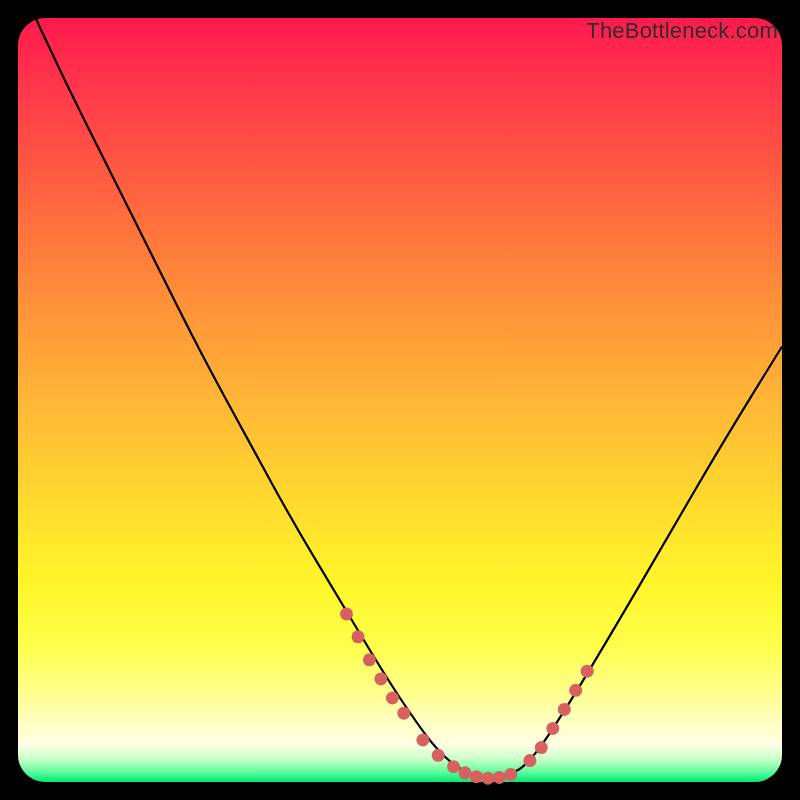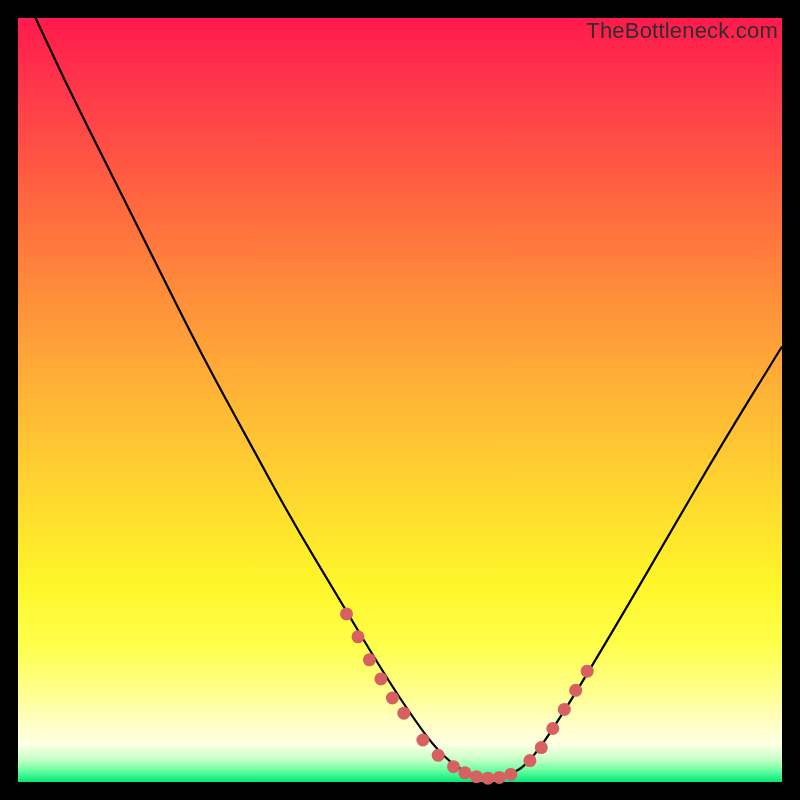--- a/index.html
+++ b/index.html
@@ -33,20 +33,21 @@
       #ffd92e 63%,
       #fff62a 74%,
       #ffff4a 82%,
       #ffff8a 88%,
       #ffffc0 92%,
       #ffffe4 95%,
       #c8ffc8 97%,
       #6affa0 98.5%,
       #00e876 100%
     );
+    border-radius: 27px;
   }
   .watermark {
     position: absolute;
     top: 0px;
     right: 4px;
     color: #2e2e2e;
     font-size: 22px;
     font-weight: 500;
     letter-spacing: 0.2px;
     user-select: none;

